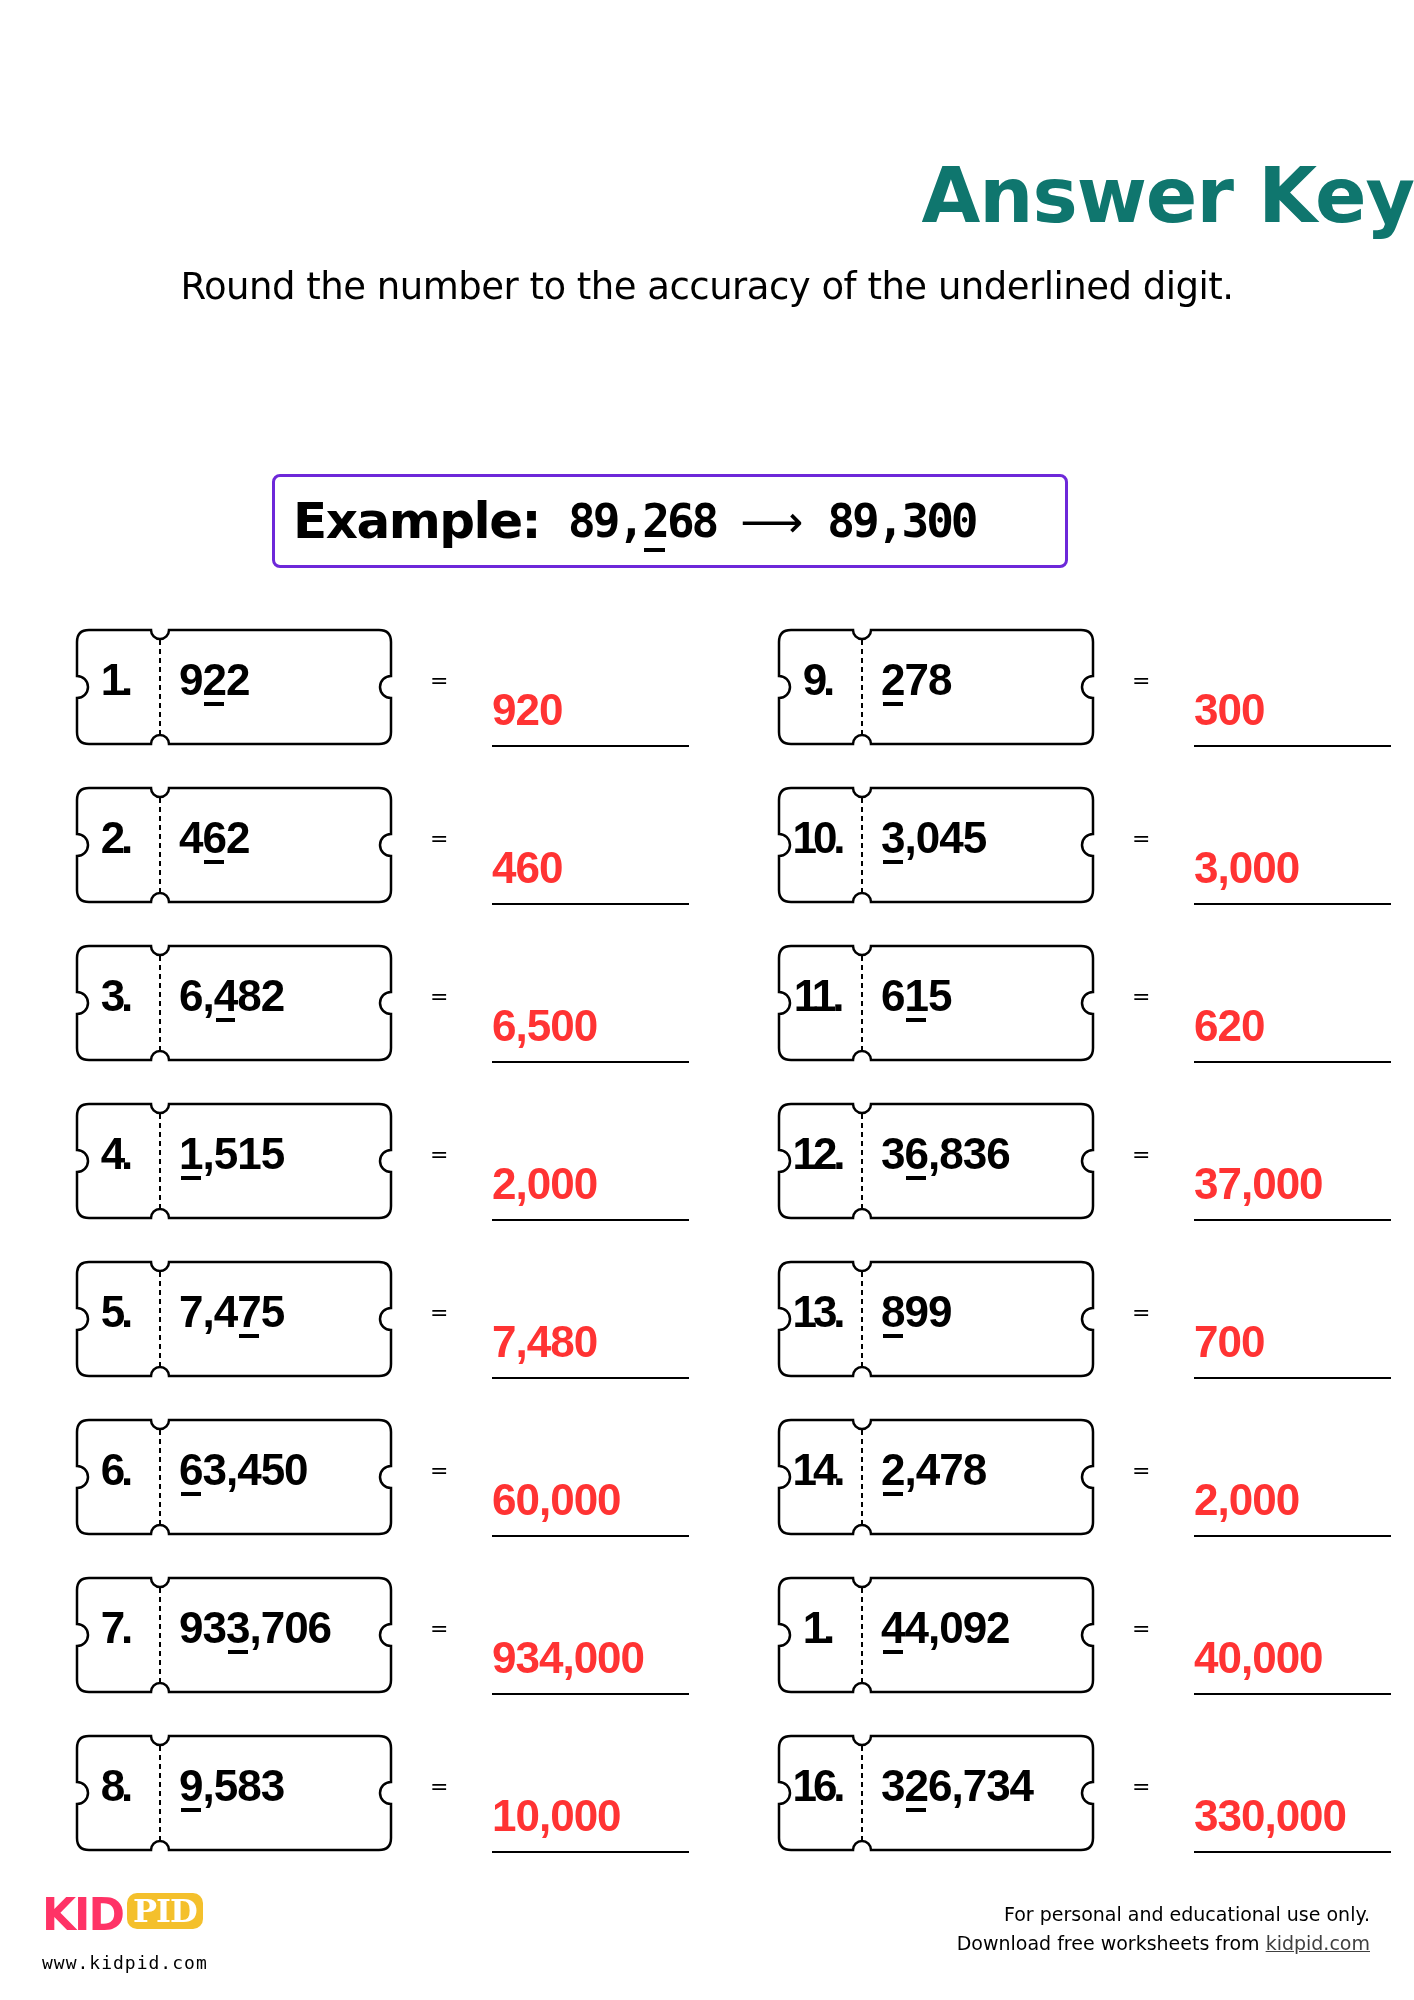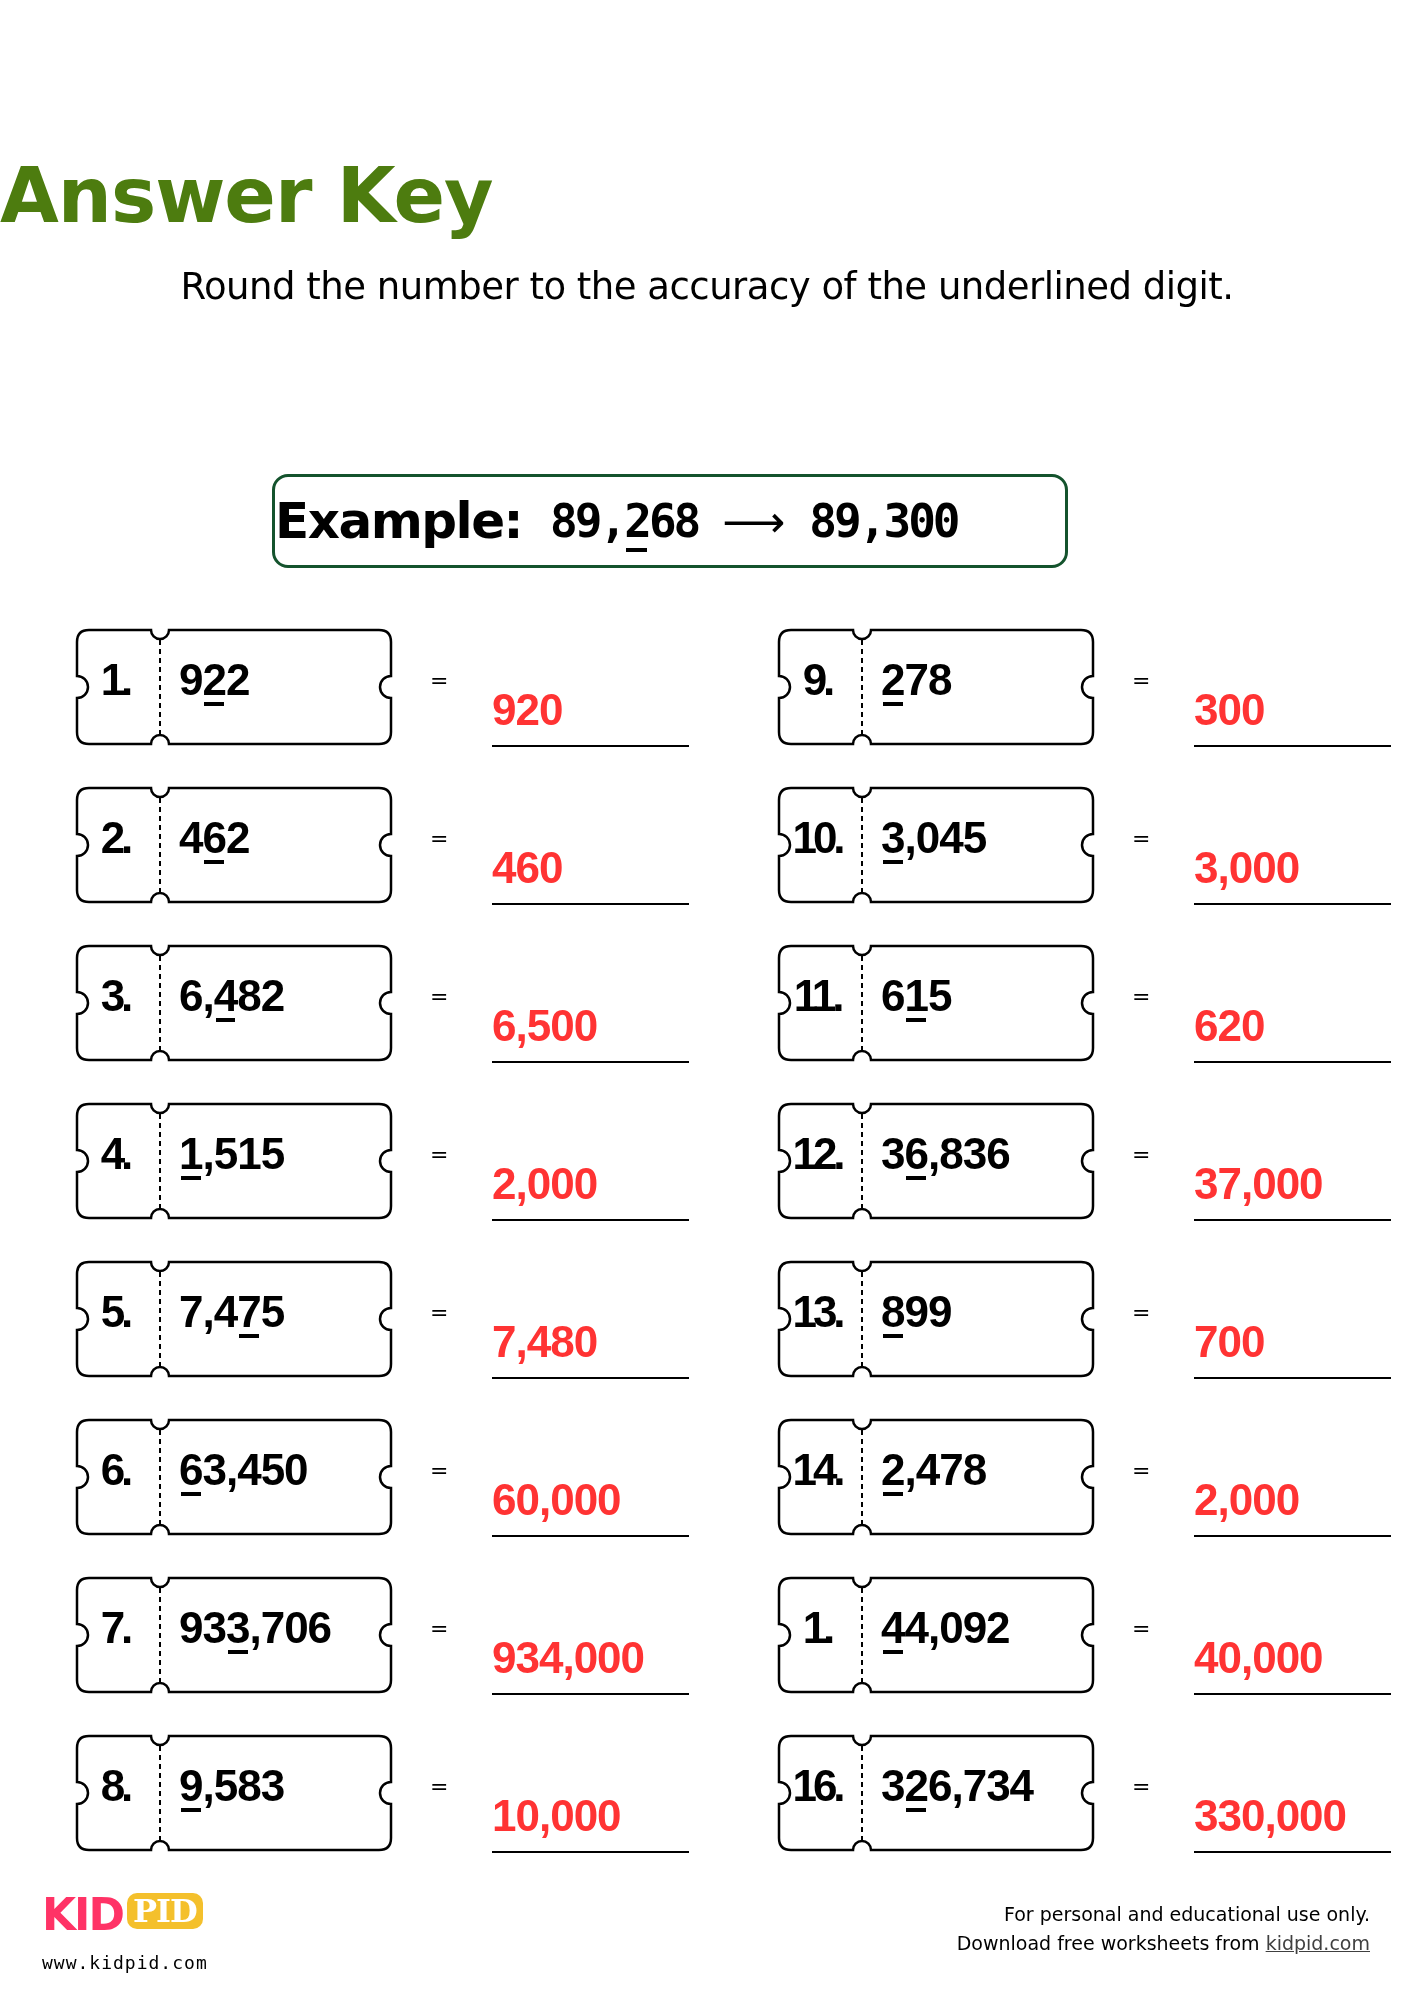--- a/index.html
+++ b/index.html
@@ -12,50 +12,51 @@
       height: 2000px;
       position: relative;
       overflow: hidden;
       font-family: "Liberation Sans", sans-serif;
       color: #000;
     }
     .title {
       position: absolute;
       left: 0; right: 0;
       top: 158px;
-      text-align: left;
+      text-align: right;
       font-family: "DejaVu Sans", sans-serif;
       font-weight: bold;
       font-size: 76px;
       letter-spacing: -1px;
-      color: #4d7c0f;
+      color: #0f766e;
       line-height: 1;
     }
     .subtitle {
       position: absolute;
       left: 0; right: 0;
       top: 268px;
       text-align: center;
       font-family: "DejaVu Sans", sans-serif;
       font-size: 37px;
       letter-spacing: -0.5px;
       color: #000;
       line-height: 1;
     }
     .example-box {
       position: absolute;
       left: 272px;
       top: 474px;
       width: 796px;
       height: 94px;
-      border: 3px solid #14532d;
-      border-radius: 16px;
+      border: 3px solid #6d28d9;
+      border-radius: 8px;
       box-sizing: border-box;
       display: flex;
       align-items: center;
+      padding-left: 18px;
       font-family: "DejaVu Sans", sans-serif;
       font-weight: bold;
       white-space: nowrap;
     }
     .example-label {
       font-size: 50px;
       letter-spacing: -1.5px;
       margin-right: 28px;
     }
     .example-num {

